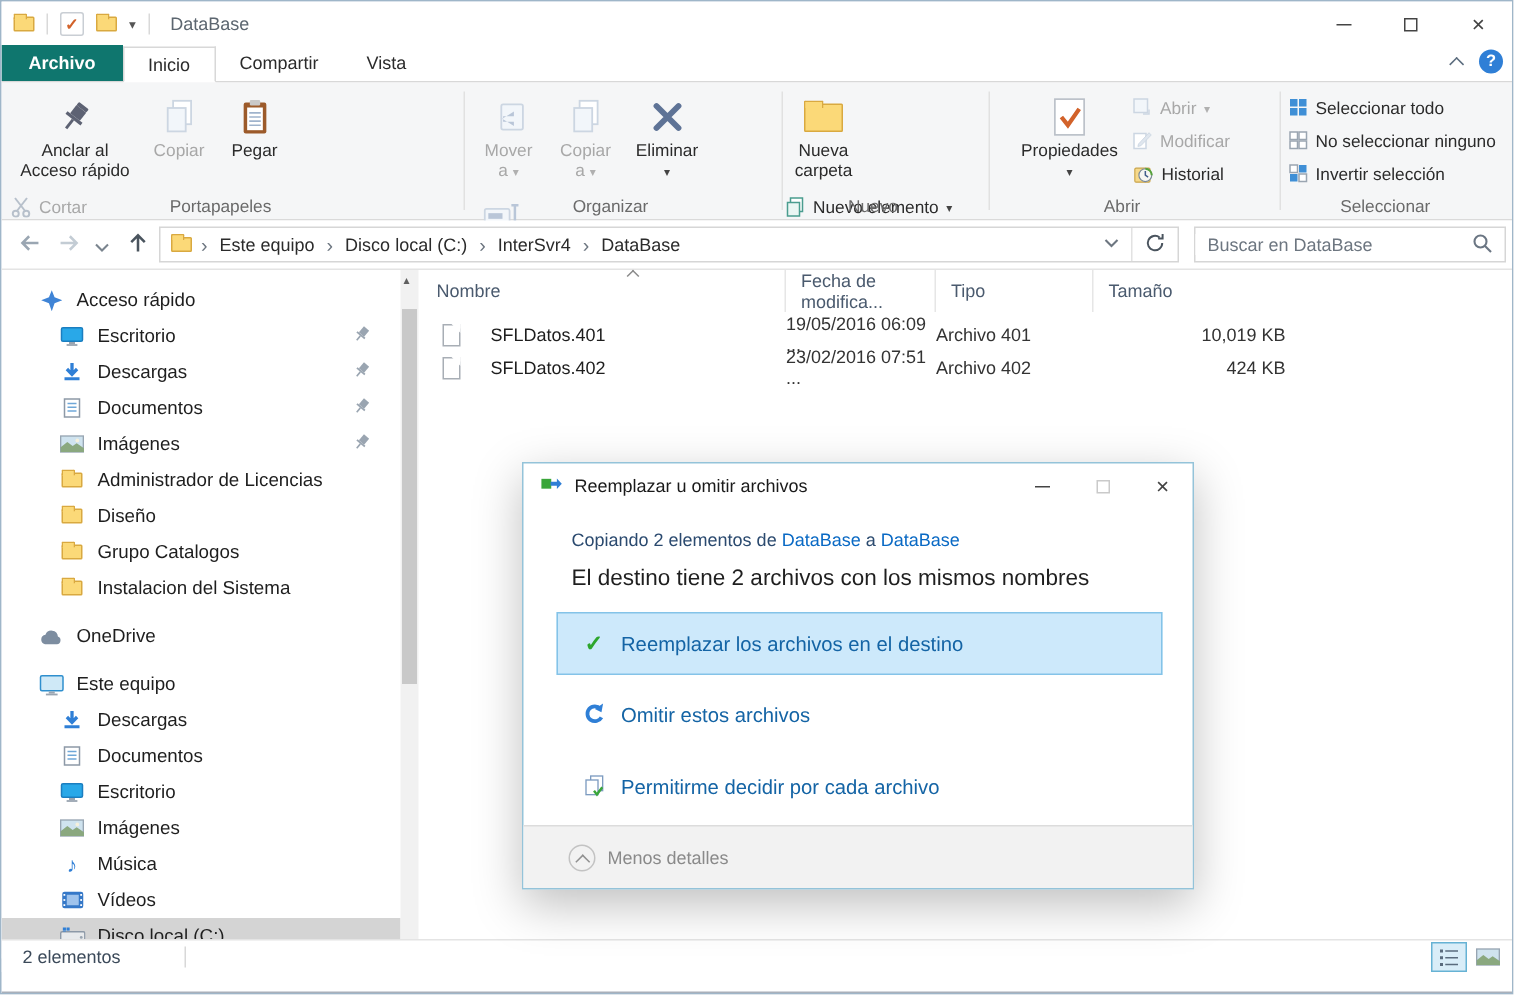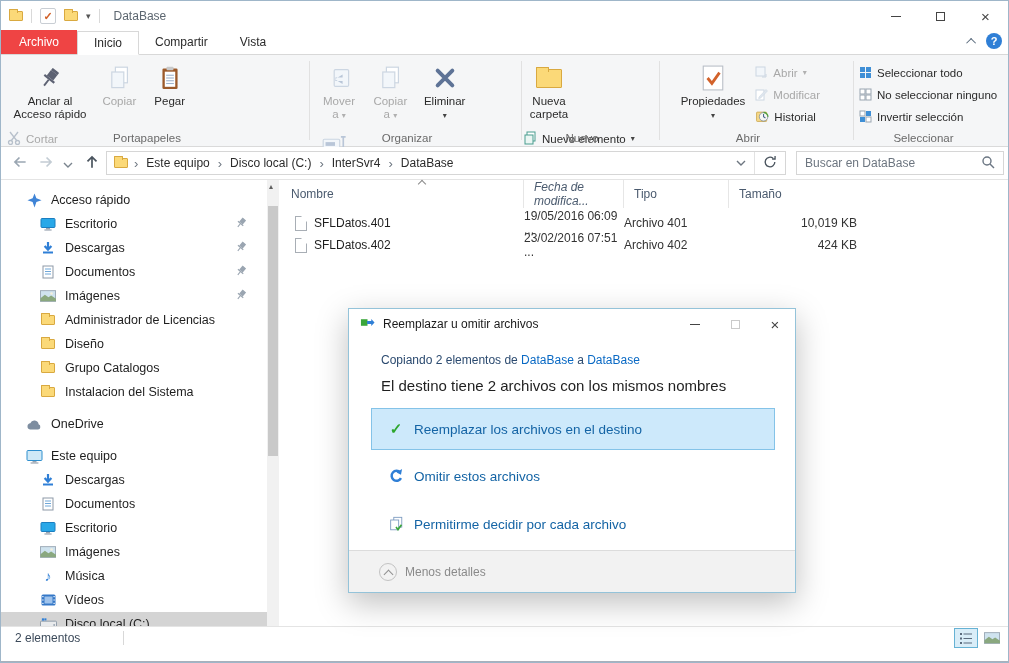--- a/index.html
+++ b/index.html
@@ -13,21 +13,21 @@
   .qat-sep { width:1px; height:14px; background:#d9d9d9; }
   .win-title { color:#5c6670; font-size:12px; margin-left:6px; }
   .win-controls { position:absolute; right:0; top:0; height:30px; display:flex; }
   .wc-btn { width:45px; height:30px; display:flex; align-items:center; justify-content:center; color:#444; }
   .wc-min i { display:block; width:10px; height:1px; background:#444; }
   .wc-max i { display:block; width:9px; height:9px; border:1px solid #444; }
   .wc-close { font-size:15px; }
 
   
   .tabrow { position:absolute; top:30px; left:0; right:0; height:24px; background:#fff; border-bottom:1px solid #d8d8d8; display:flex; align-items:flex-end; }
-  .tab-file { background:#ef4444; color:#fff; padding:8px 18px; height:24px; display:flex; align-items:center; }
+  .tab-file { background:#0f766e; color:#fff; padding:8px 18px; height:24px; display:flex; align-items:center;font-weight:bold; }
   .tab { padding:4px 16px; height:24px; display:flex; align-items:center; color:#2b2b2b; }
   .tab.active { background:#fff; border:1px solid #d8d8d8; border-bottom:1px solid #fff; margin-bottom:-1px; }
   .tabrow-right { position:absolute; right:6px; top:32px; display:flex; align-items:center; gap:10px; }
   .collapse-chev { width:7px; height:7px; border-left:1.4px solid #5a6b7d; border-top:1.4px solid #5a6b7d; transform:rotate(45deg) translateY(2px); }
   .help-circle { width:16px; height:16px; border-radius:50%; background:#2f7fd6; color:#fff; font-size:11px; font-weight:bold; display:flex; align-items:center; justify-content:center; }
 
   
   .ribbon { position:absolute; top:54px; left:0; right:0; height:92px; background:#f5f6f7; border-bottom:1px solid #dadada; }
   .rgroup { position:absolute; top:0; bottom:0; }
   .rgroup .glabel { position:absolute; bottom:2px; left:0; right:16px; text-align:center; color:#6a6a6a; font-size:11.5px; }
@@ -69,25 +69,25 @@
   .sscroll { position:absolute; right:2px; top:0; bottom:0; width:12px; background:#f1f1f1; }
   .sscroll .thumb { position:absolute; left:1px; width:10px; top:26px; height:250px; background:#c9c9c9; }
   .sarrow { position:absolute; left:2px; width:8px; height:8px; color:#5f5f5f; font-size:8px; line-height:8px; }
 
   
   .filepane { position:absolute; left:280px; top:0; right:0; bottom:0; }
   .fl-header { position:absolute; top:0; left:0; right:0; height:28px; display:flex; color:#4a5a6e; font-size:12px; }
   .fl-h { display:flex; align-items:center; padding-left:10px; border-right:1px solid #e6e6e6; position:relative; }
   .sortup { position:absolute; top:1px; left:138px; width:6px; height:6px; border-left:1.2px solid #8a8a8a; border-top:1.2px solid #8a8a8a; transform:rotate(45deg); }
   .fl-row { position:absolute; left:0; right:0; height:22px; display:flex; align-items:center; }
-  .fc-name { width:243px; display:flex; align-items:center; gap:7px; padding-left:14px; }
+  .fc-name { width:243px; display:flex; align-items:center; gap:20px; padding-left:14px; }
   .fc-date { width:100px; color:#333; }
   .fc-type { width:105px; color:#333; }
   .fc-size { width:140px; text-align:right; padding-right:12px; color:#333; }
-  .h-name { width:243px; } .h-date { width:100px;font-style:italic; } .h-type { width:105px; } .h-size { width:140px; border-right:none; }
+  .h-name { width:243px; } .h-date { width:100px; } .h-type { width:105px; } .h-size { width:140px; border-right:none; }
 
   
   .fold { position:relative; width:17px; height:12px; background:#fbd978; border:1px solid #dgx; border:1px solid #d9a940; border-radius:1px; display:inline-block; }
   .fold::before { content:""; position:absolute; top:-3px; left:-1px; width:7px; height:3px; background:#fbd978; border:1px solid #d9a940; border-bottom:none; border-radius:1px 1px 0 0; }
   .fold.sm { width:14px; height:10px; }
   .fold.lg { width:26px; height:19px; }  .fold.lg::before { width:11px; height:4px; }
   .doc { position:relative; width:12px; height:15px; background:#fff; border:1px solid #a8aeb5; display:inline-block; }
   .doc::before { content:""; position:absolute; right:-1px; top:-1px; border:3px solid #a8aeb5; border-left-color:transparent; border-bottom-color:transparent; border-right-color:#fff; border-top-color:#fff; }
 
   

